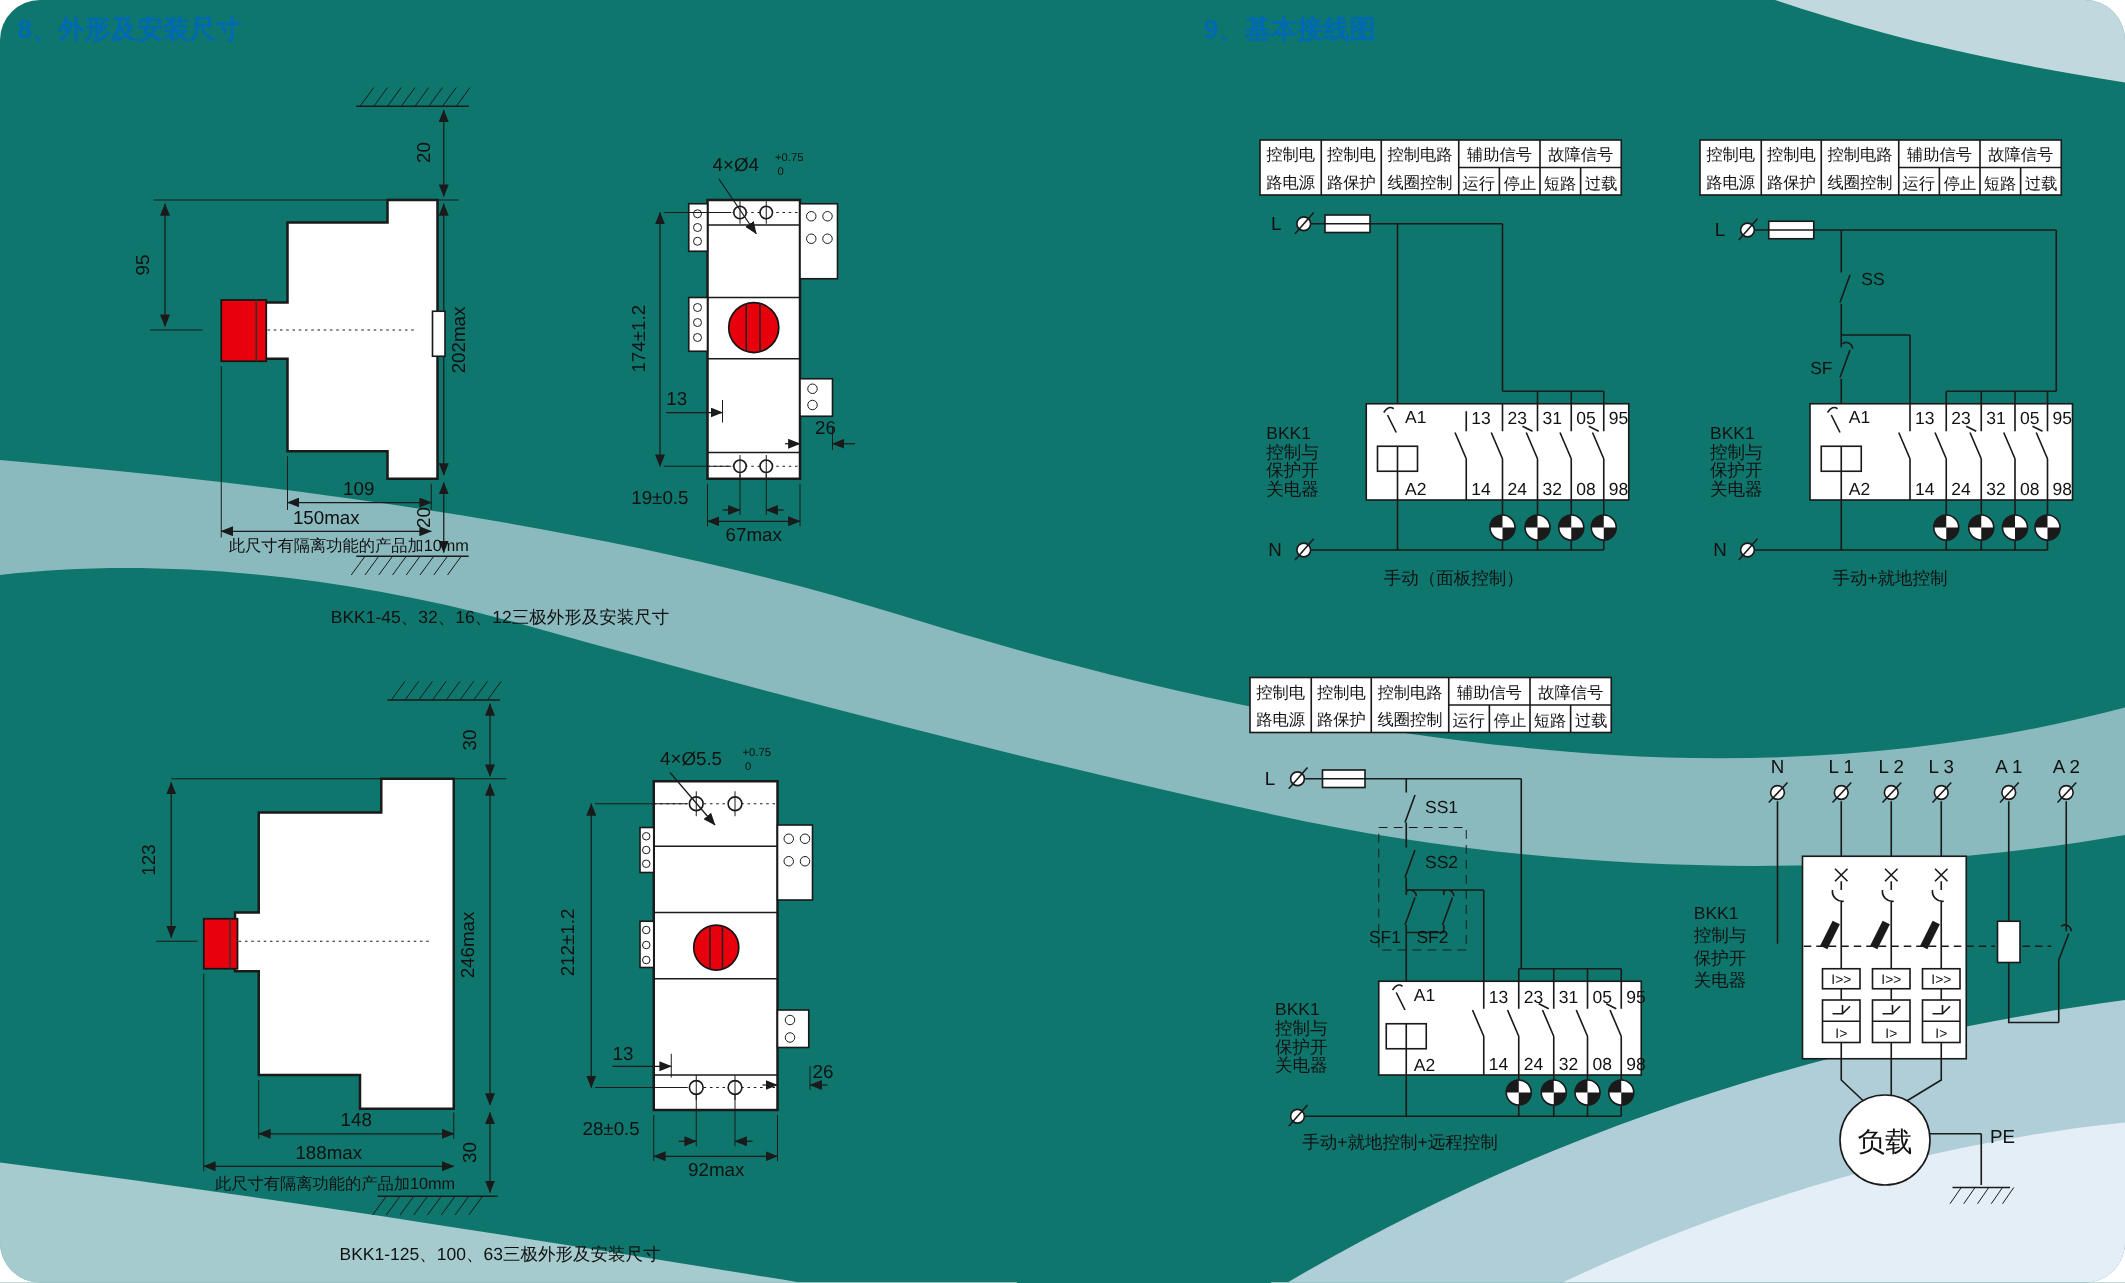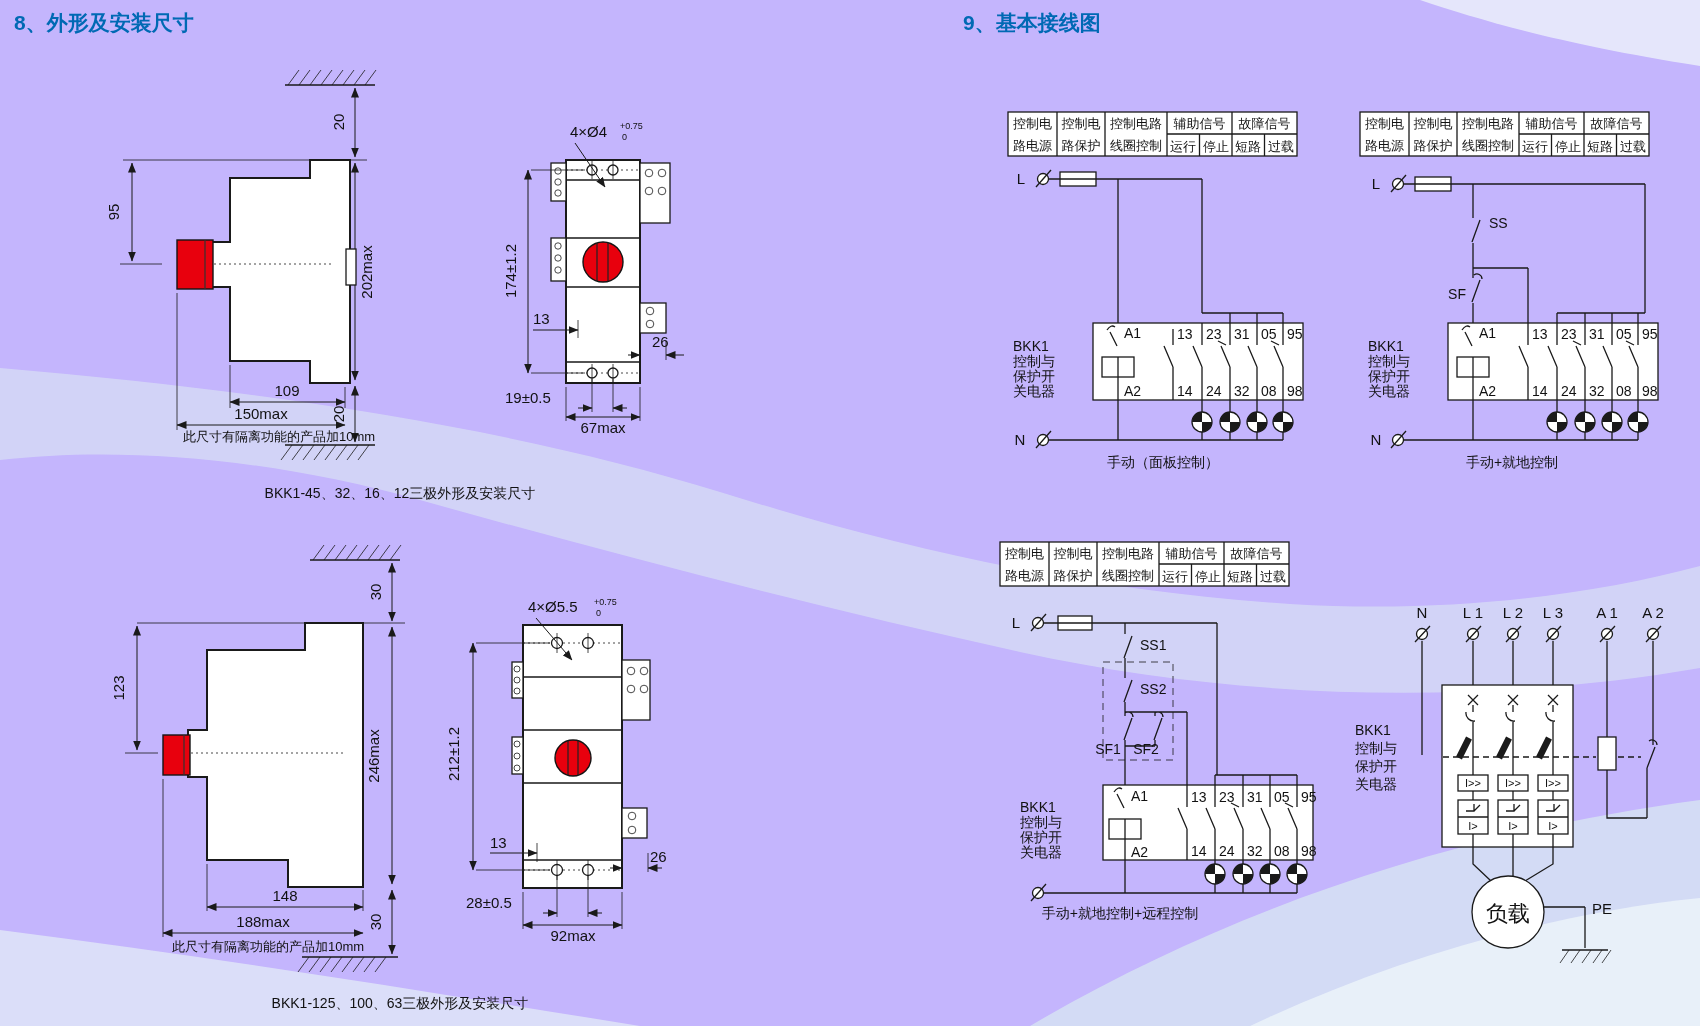--- a/index.html
+++ b/index.html
@@ -1,16 +1,16 @@
 <!DOCTYPE html>
 <html><head>
 <meta charset="utf-8">
 <style>
   html,body{margin:0;padding:0;background:#ffffff;}
-  #page{position:relative;width:1700px;height:1026px;background:#c4b5fd;overflow:hidden;}
+  #page{position:relative;width:1700px;height:1026px;background:#0f766e;overflow:hidden;border-radius:32px;}
   svg{font-family:"Liberation Sans","DejaVu Sans",sans-serif;}
   text{fill:#111;}
   .o2{fill:#fff;stroke:#1a1a1a;stroke-width:2;stroke-linejoin:miter;}
   .l{fill:none;stroke:#1a1a1a;stroke-width:1.3;}
   .lw{fill:#fff;stroke:#1a1a1a;stroke-width:1.3;}
   .t{fill:none;stroke:#1a1a1a;stroke-width:0.8;}
   .d{fill:none;stroke:#1a1a1a;stroke-width:1;}
   .dot{stroke-dasharray:2 3;}
   .dsh{stroke-dasharray:7 5;}
   .dsh2{stroke-dasharray:6 4;}

